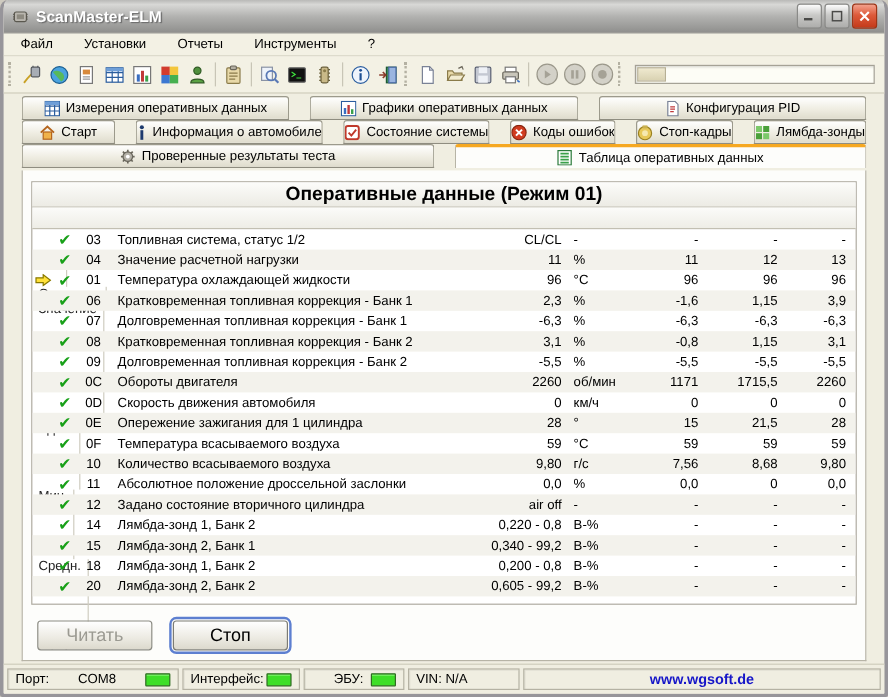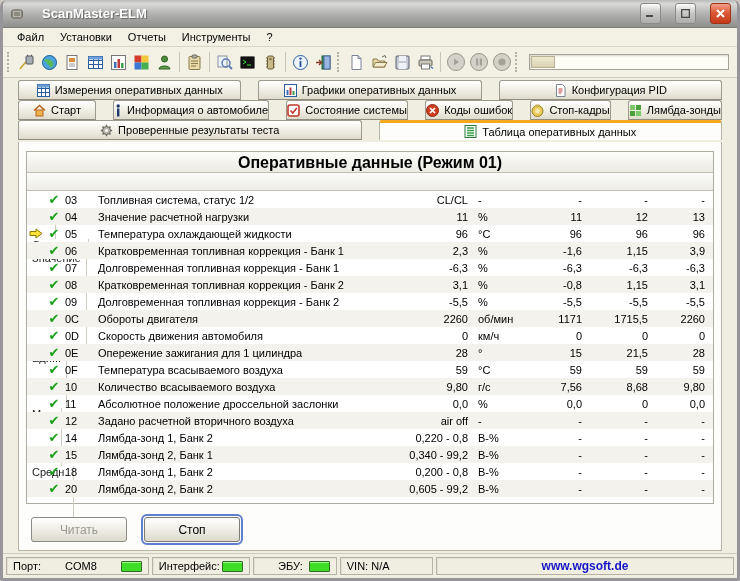--- a/index.html
+++ b/index.html
@@ -3,27 +3,27 @@
 <meta charset="utf-8">
 <style>
   html,body{margin:0;padding:0;background:#cfcbc0;}
   *{box-sizing:border-box;}
   body{font-family:"Liberation Sans","DejaVu Sans",sans-serif;font-size:11px;color:#000;}
   .window{position:relative;width:740px;height:581px;border:3px solid #97959a;border-top:0;
     border-radius:7px 7px 3px 3px;overflow:hidden;background:#f0eee1;display:flex;flex-direction:column;}
   
   .titlebar{height:28px;flex:0 0 28px;display:flex;align-items:center;padding:0 6px;
     background:linear-gradient(180deg,#b9b9b7 0%,#d8d8d6 14%,#b1b1af 52%,#8f8f8d 100%);
-    border-bottom:1px solid #7e7e7c;gap:12px;}
+    border-bottom:1px solid #7e7e7c;}
   .titletext{color:#fff;font-weight:bold;font-size:13px;text-shadow:1px 1px 1px #666;margin-left:5px;flex:1;}
   .winbtn{width:21px;height:21px;margin-left:2px;border:1px solid #8a8a88;border-radius:3px;
     background:linear-gradient(180deg,#fdfdfd,#c9c9c7 45%,#adadab);display:flex;align-items:center;justify-content:center;}
   .winbtn.close{background:linear-gradient(180deg,#f3a08b,#dd5a3a 45%,#c43a1a);border-color:#9e3416;}
   
-  .menubar{height:19px;flex:0 0 19px;display:flex;align-items:center;padding:0 6px;gap:0;
+  .menubar{height:19px;flex:0 0 19px;display:flex;align-items:center;padding:0 6px;gap:10px;
     background:#f3f1e4;border-bottom:1px solid #d8d5c6;}
   .menuitem{padding:2px 8px;cursor:default;}
   
   .toolbar{height:31px;flex:0 0 31px;display:flex;align-items:center;padding:2px 2px;
     background:#f3f1e4;border-bottom:1px solid #cfccbc;}
   .grip{width:4px;height:20px;border-left:2px dotted #b4b1a2;margin:0 4px 0 2px;}
   .tbtn{width:23px;height:23px;display:flex;align-items:center;justify-content:center;border:1px solid transparent;border-radius:2px;}
   .sep{width:1px;height:20px;background:#c8c5b6;margin:0 3px;}
   .progresswrap{margin-left:6px;width:200px;height:16px;border:1px solid #a5a296;background:#fdfdf6;
     box-shadow:inset 1px 1px 2px rgba(0,0,0,.15);display:flex;align-items:stretch;padding:1px;}
@@ -46,41 +46,41 @@
   .thead{height:18px;display:flex;align-items:flex-start;background:linear-gradient(180deg,#fbfbf9,#eeede6);
     border-bottom:1px solid #c2bfb2;color:#222;flex-direction:column;}
   .thead .hc{padding:0 5px;border-right:1px solid #cfccc0;height:13px;line-height:13px;}
   .thead .hc:last-child{border-right:0;}
   .tbody{flex:1;overflow:hidden;}
   .trow{display:flex;align-items:center;height:17px;}
   .trow.alt{background:#f3f2ec;}
   .cell{padding:0 5px;white-space:nowrap;overflow:hidden;}
   .c-ind{flex:0 0 18px;padding:0 0 0 2px;display:flex;align-items:center;}
   .c-chk{flex:0 0 18px;padding:0;color:var(--check);font-weight:bold;font-size:13px;line-height:17px;text-align:center;}
-  .c-pid{flex:0 0 30px;padding:0 2px;}
+  .c-pid{flex:0 0 30px;padding:0 2px;text-align:center;}
   .c-desc{flex:1 1 auto;}
   .c-val{flex:0 0 100px;text-align:right;}
   .c-unit{flex:0 0 56px;text-align:left;}
   .c-min{flex:0 0 58px;text-align:right;}
   .c-avg{flex:0 0 66px;text-align:right;}
   .c-max{flex:0 0 60px;text-align:right;padding-right:8px;}
   .h-ind{flex:0 0 36px;border-right:0 !important;}
   .h-pid{flex:0 0 30px;}
   .h-desc{flex:1 1 auto;}
   .h-val{flex:0 0 100px;text-align:right;}
   .h-unit{flex:0 0 56px;}
   .h-min{flex:0 0 58px;text-align:right;}
   .h-avg{flex:0 0 66px;text-align:right;}
   .h-max{flex:0 0 60px;text-align:right;padding-right:8px !important;}
   .arrowicon{visibility:hidden;}
   .trow.sel .arrowicon{visibility:visible;}
   
   .actions{display:flex;align-items:center;gap:14px;margin:10px 0 0 12px;}
   .xpbtn{min-width:96px;height:25px;border:1px solid #8c8c84;border-radius:3px;
-    background:linear-gradient(180deg,#ffffff,#eceae2 60%,#dcd9cd);font-size:12px;
+    background:linear-gradient(180deg,#ffffff,#eceae2 60%,#dcd9cd);font-size:15px;
     font-family:"Liberation Sans","DejaVu Sans",sans-serif;}
   .xpbtn.disabled{color:#9b9a92;}
   .focusring{border:2px solid #5d7fd0;border-radius:6px;padding:1px;display:inline-block;}
   .focusring .xpbtn{border-color:#7c7c74;}
   
   .statusbar{flex:0 0 25px;display:flex;align-items:stretch;gap:3px;padding:3px 3px 3px 3px;
     background:#f0eee1;border-top:1px solid #cfccbc;}
   .scell{display:flex;align-items:center;gap:6px;padding:0 6px;border:1px solid #b5b2a3;
     box-shadow:inset 1px 1px 0 rgba(0,0,0,.06);}
   .led{width:21px;height:11px;border:1px solid #2f6b22;border-radius:1px;background:#3ede28;
@@ -447,21 +447,21 @@
   </div>
           <div class="trow sel">
     <span class="cell c-ind">
       <span class="arrowicon">
         <svg width="14" height="11" viewBox="0 0 14 11">
                   <path d="M1 3.5h6V1l6 4.5L7 10V7.5H1z" fill="#ffe13a" stroke="#8a7a00"></path>
                 </svg>
       </span>
     </span>
     <span class="cell c-chk">✔</span>
-    <span class="cell c-pid">05</span>
+    <span class="cell c-pid">01</span>
     <span class="cell c-desc">Температура охлаждающей жидкости</span>
     <span class="cell c-val">96</span>
     <span class="cell c-unit">°C</span>
     <span class="cell c-min">96</span>
     <span class="cell c-avg">96</span>
     <span class="cell c-max">96</span>
   </div>
           <div class="trow alt">
     <span class="cell c-ind">
       <span class="arrowicon">
@@ -635,21 +635,21 @@
           <div class="trow alt">
     <span class="cell c-ind">
       <span class="arrowicon">
         <svg width="14" height="11" viewBox="0 0 14 11">
                   <path d="M1 3.5h6V1l6 4.5L7 10V7.5H1z" fill="#ffe13a" stroke="#8a7a00"></path>
                 </svg>
       </span>
     </span>
     <span class="cell c-chk">✔</span>
     <span class="cell c-pid">12</span>
-    <span class="cell c-desc">Задано расчетной вторичного воздуха</span>
+    <span class="cell c-desc">Задано состояние вторичного цилиндра</span>
     <span class="cell c-val">air off</span>
     <span class="cell c-unit">-</span>
     <span class="cell c-min">-</span>
     <span class="cell c-avg">-</span>
     <span class="cell c-max">-</span>
   </div>
           <div class="trow">
     <span class="cell c-ind">
       <span class="arrowicon">
         <svg width="14" height="11" viewBox="0 0 14 11">

